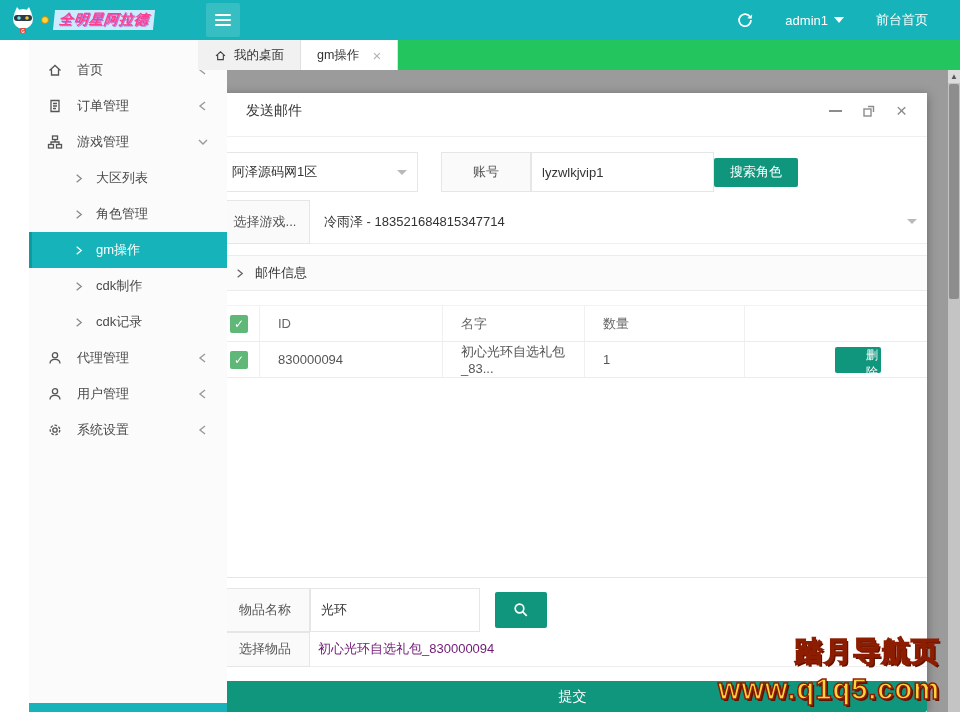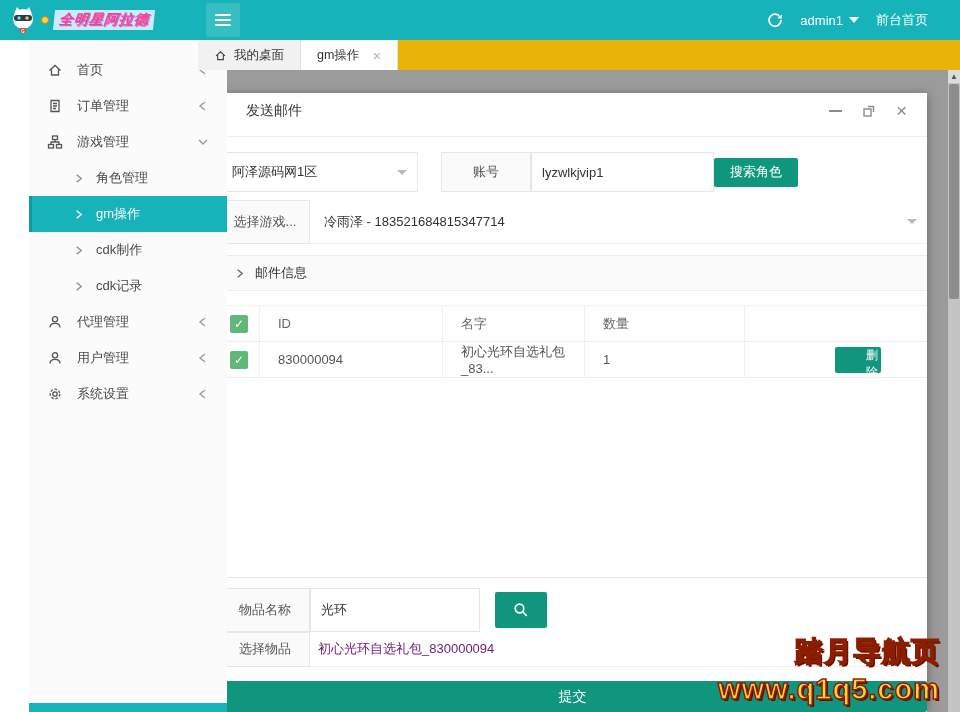--- a/index.html
+++ b/index.html
@@ -12,21 +12,21 @@
     background:#16b4ba; display:flex; align-items:center; z-index:20; }
   .logo { width:198px; height:40px; display:flex; align-items:center; gap:5px; padding-left:10px; }
   .logo-text { background:#c9ecff; color:#ff3d8e; font-weight:bold; font-style:italic;
     font-size:14px; padding:1px 5px; letter-spacing:1px; white-space:nowrap;
     text-shadow:1px 1px 0 rgba(160,40,200,.55); transform:skewX(-6deg); }
   .logo-dot { width:8px; height:8px; border-radius:50%; background:#ffd23e; border:1px solid #c98a00; }
   .hamburger { width:34px; height:34px; margin-left:8px; background:rgba(255,255,255,.14);
     border-radius:2px; display:flex; flex-direction:column; justify-content:center;
     align-items:center; gap:3px; cursor:pointer; }
   .hamburger i { width:16px; height:2px; background:#fff; border-radius:1px; }
-  .header-right { margin-left:auto; display:flex; align-items:center; gap:17px;
+  .header-right { margin-left:auto; display:flex; align-items:center; gap:32px;
     padding-right:32px; color:#fff; font-size:13px; }
   .hdr-item { display:flex; align-items:center; gap:6px; cursor:pointer; }
   .caret-down { width:0; height:0; border-left:5px solid transparent; border-right:5px solid transparent;
     border-top:6px solid #fff; display:inline-block; }
 
   
   .sidebar { position:absolute; top:40px; left:0; width:198px; bottom:0;
     background:#fbfbfb; padding-top:12px; z-index:10;margin-left:29px; }
   .side-item { height:36px; display:flex; align-items:center; padding:0 18px;
     color:#4a4a4a; font-size:13px; cursor:pointer; }
@@ -34,21 +34,21 @@
   .side-item .lbl { flex:1; }
   .side-item .chev { color:#9a9a9a; width:12px; height:12px; flex:none; }
   .sub-item { padding-left:44px; }
   .sub-item .subchev { width:11px; height:11px; margin-right:12px; color:#8a8a8a; flex:none; }
   .side-item.active { background:#16b4ba; color:#fff; box-shadow:inset 3px 0 0 #0d9aa0; }
   .side-item.active .subchev { color:#fff; }
   .sidebar-bottom { position:absolute; left:0; bottom:0; width:198px; height:9px; background:#16b4ba; }
 
   
   .tabbar { position:absolute; top:40px; left:198px; right:0; height:30px;
-    background:#eab308; display:flex; z-index:10; }
+    background:#22c55e; display:flex; z-index:10; }
   .tab { display:flex; align-items:center; gap:7px; padding:0 16px; font-size:12.5px;
     color:#333; cursor:pointer; background:#f1f1f1; border-right:1px solid #e0e0e0; }
   .tab .ticon { width:13px; height:13px; color:#444; }
   .tab.active { background:#fff; }
   .tab-close { color:#b3b3b3; font-size:15px; line-height:1; margin-left:6px; cursor:pointer; }
 
   
   .content { position:absolute; top:70px; left:198px; right:12px; bottom:0; background:#9b9b9b; }
   .scrollbar { position:absolute; top:70px; right:0; width:12px; bottom:0; background:#c4c4c4; }
   .sb-arrow { height:13px; background:#dcdcdc; color:#555; font-size:8px; text-align:center; line-height:13px; cursor:pointer; }
@@ -196,20 +196,26 @@
       <rect x="1.5" y="10.5" width="5" height="3.5"></rect>
       <rect x="9.5" y="10.5" width="5" height="3.5"></rect>
       <path d="M8 5.5 V8 M4 10.5 V8 H12 V10.5"></path>
     </svg>
     <span class="lbl">游戏管理</span>
     <svg class="chev" viewBox="0 0 12 12" fill="none" stroke="currentColor" stroke-width="1.4">
       <polyline points="2,4 6,8 10,4"></polyline>
     </svg>
   </div>
 
+  <div class="side-item sub-item">
+    <svg class="subchev" viewBox="0 0 12 12" fill="none" stroke="currentColor" stroke-width="1.4">
+      <polyline points="4,2 9,6 4,10"></polyline>
+    </svg>
+    <span class="lbl">大区列表</span>
+  </div>
 
   <div class="side-item sub-item">
     <svg class="subchev" viewBox="0 0 12 12" fill="none" stroke="currentColor" stroke-width="1.4">
       <polyline points="4,2 9,6 4,10"></polyline>
     </svg>
     <span class="lbl">角色管理</span>
   </div>
 
   <div class="side-item sub-item active">
     <svg class="subchev" viewBox="0 0 12 12" fill="none" stroke="currentColor" stroke-width="1.4">

